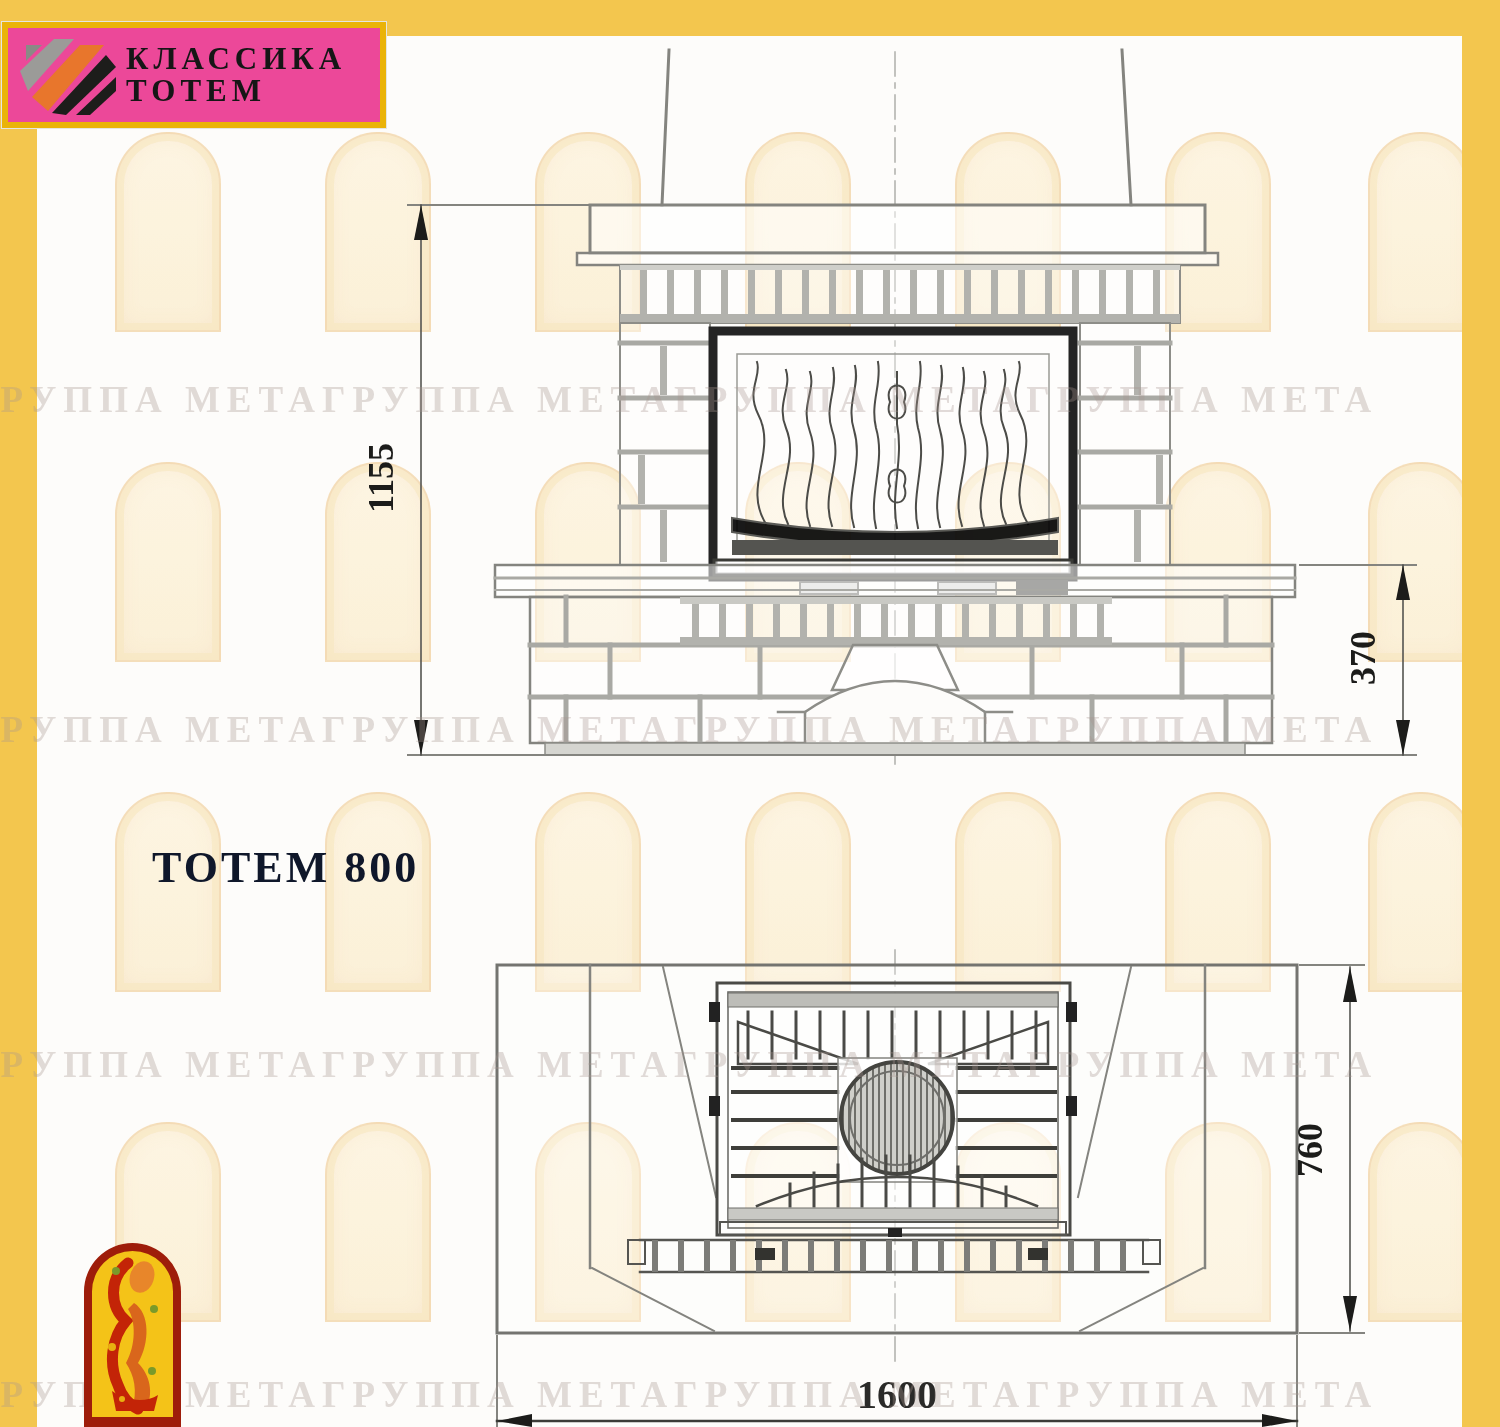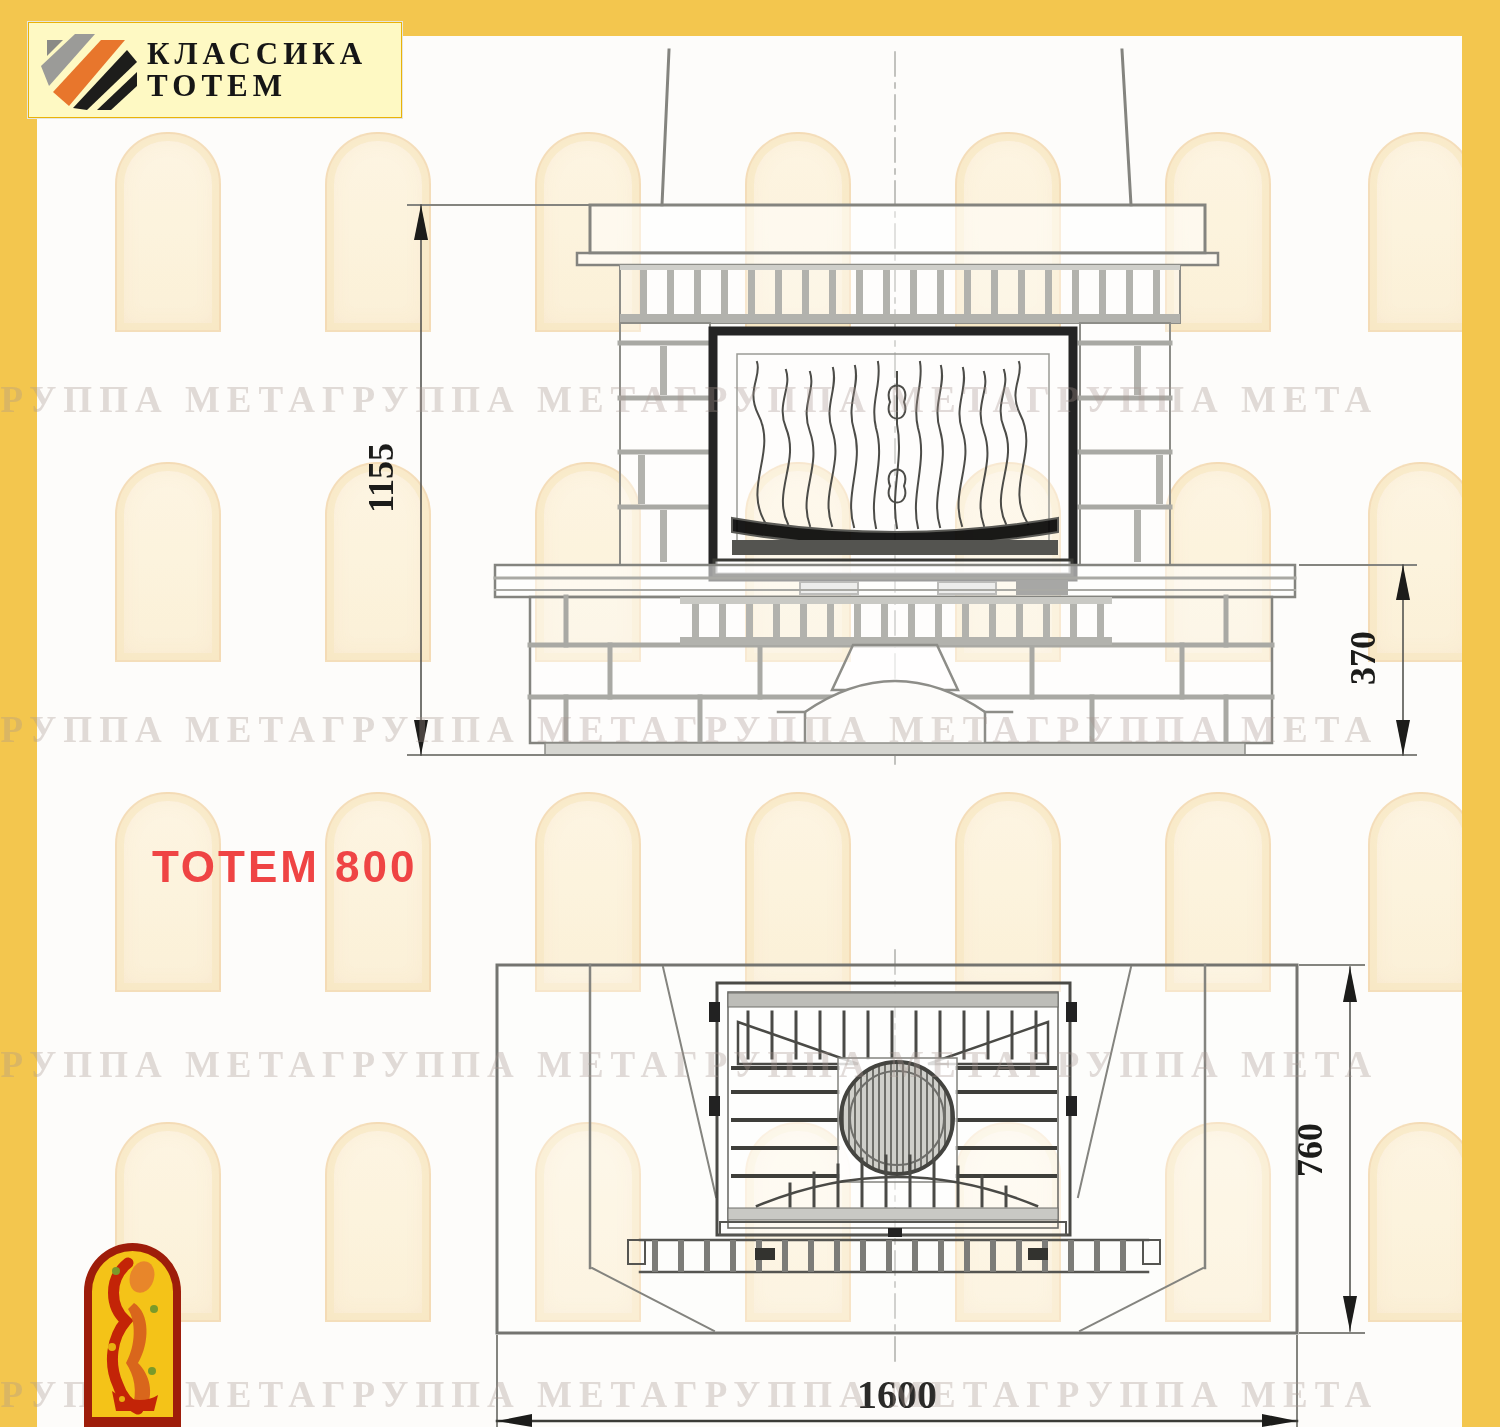--- a/index.html
+++ b/index.html
@@ -21,30 +21,30 @@
 
   
   #drawing{position:absolute;left:0;top:0;z-index:4;}
 
   
   .wm-row{position:absolute;left:-30px;width:1600px;z-index:6;pointer-events:none;
           font-family:"Liberation Serif",serif;font-weight:bold;font-size:37px;
           letter-spacing:7px;white-space:nowrap;color:rgba(168,150,144,0.33);}
 
   
-  #logo{position:absolute;left:28px;top:22px;width:372px;height:94px;background:#fef9c3;
-        border:1px solid #eab308;z-index:7;display:flex;align-items:center;box-shadow:0 0 0 1px #e5e5e0;}
+  #logo{position:absolute;left:2px;top:22px;width:372px;height:94px;background:#ec4899;
+        border:6px solid #eab308;z-index:7;display:flex;align-items:center;box-shadow:0 0 0 1px #e5e5e0;}
   #logo-mark{width:104px;height:80px;margin-left:8px;flex:0 0 auto;}
   #logo-textblock{margin-left:6px;line-height:1.02;}
   .logo-line{font-family:"Liberation Serif",serif;font-weight:bold;font-size:31px;
              letter-spacing:5px;color:#161616;}
 
   
-  #title{position:absolute;left:152px;top:842px;z-index:7;font-family:Liberation Sans, sans-serif;
-         font-weight:bold;font-size:44px;letter-spacing:3px;color:#ef4444;}
+  #title{position:absolute;left:152px;top:842px;z-index:7;font-family:Liberation Serif, serif;
+         font-weight:bold;font-size:44px;letter-spacing:3px;color:#0f172a;}
 
   
   #emblem{position:absolute;left:84px;top:1243px;width:97px;height:184px;z-index:7;
           background:#f4c318;border:8px solid #9e1d0a;border-bottom-width:10px;
           border-radius:52px 52px 0 0;box-sizing:border-box;overflow:hidden;}
 </style>
 </head>
 <body>
 
 <div class="frame-band" id="band-top"></div>

